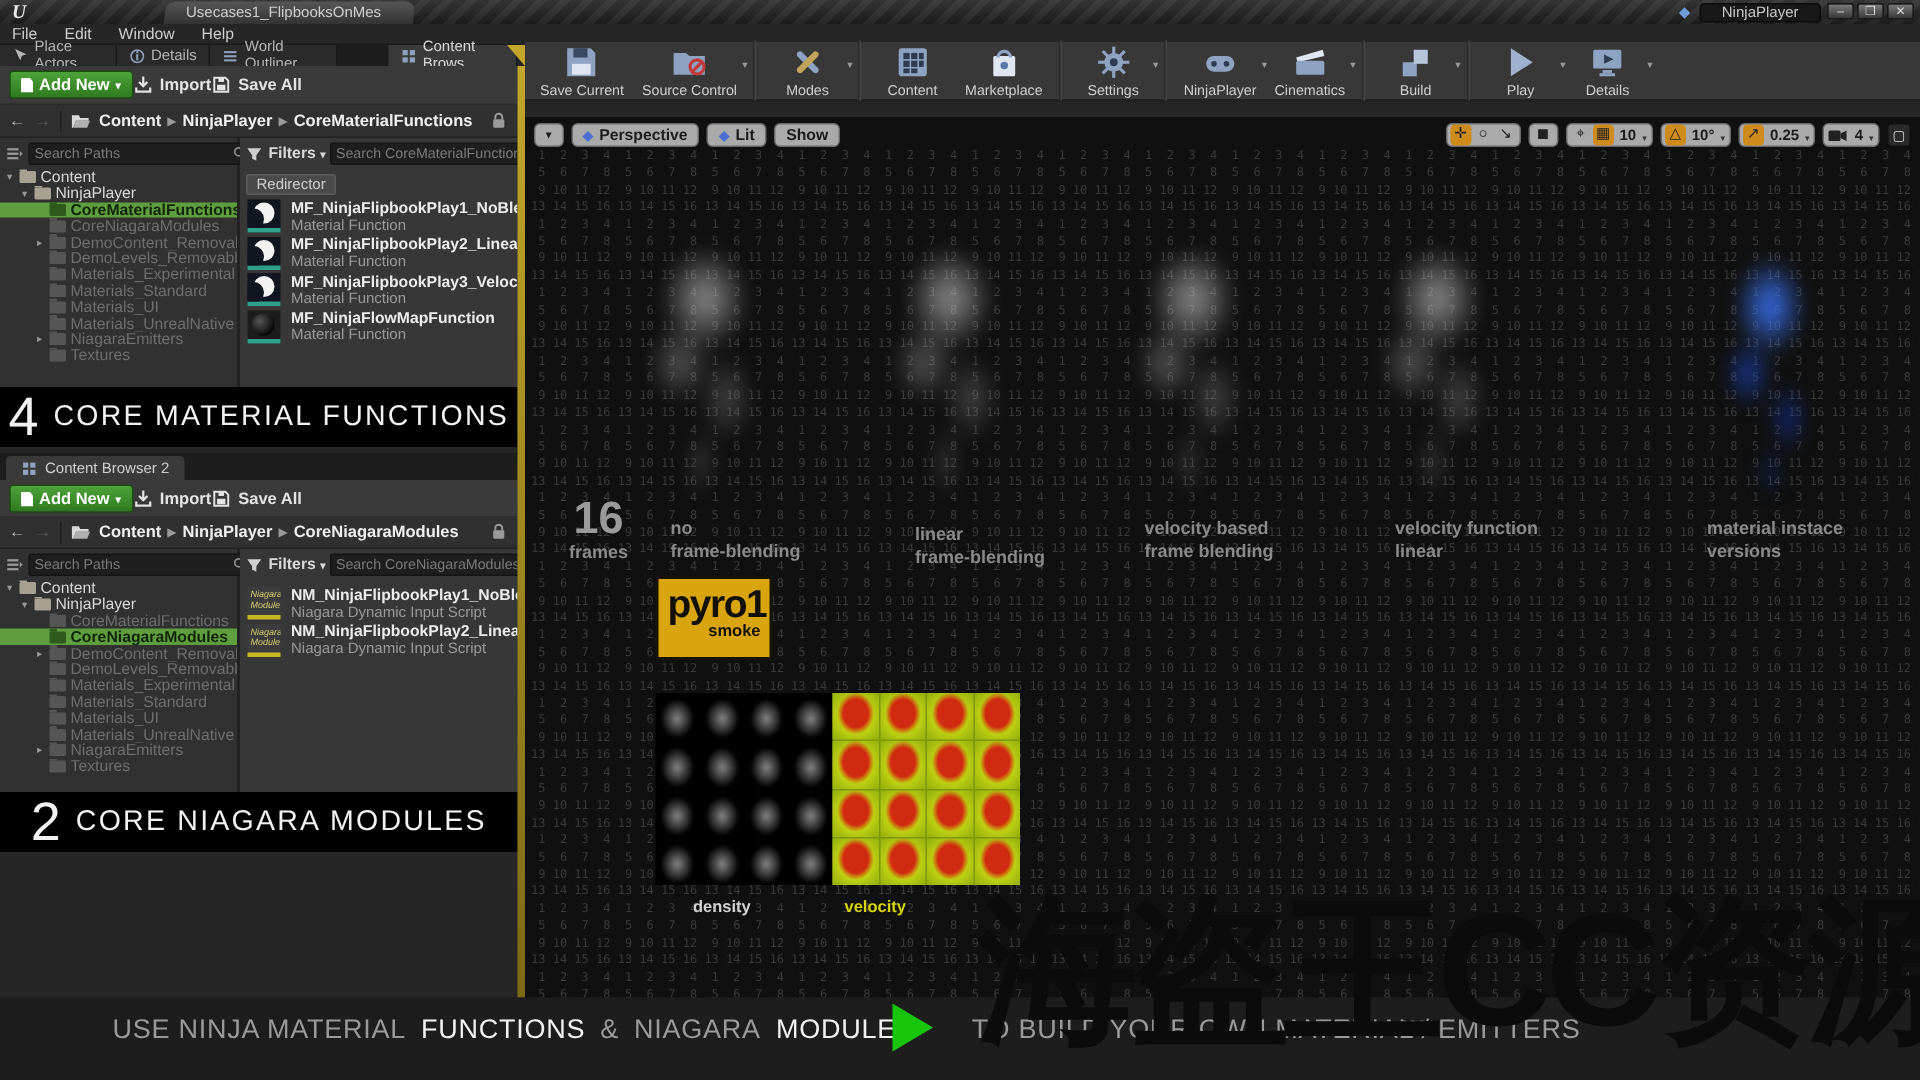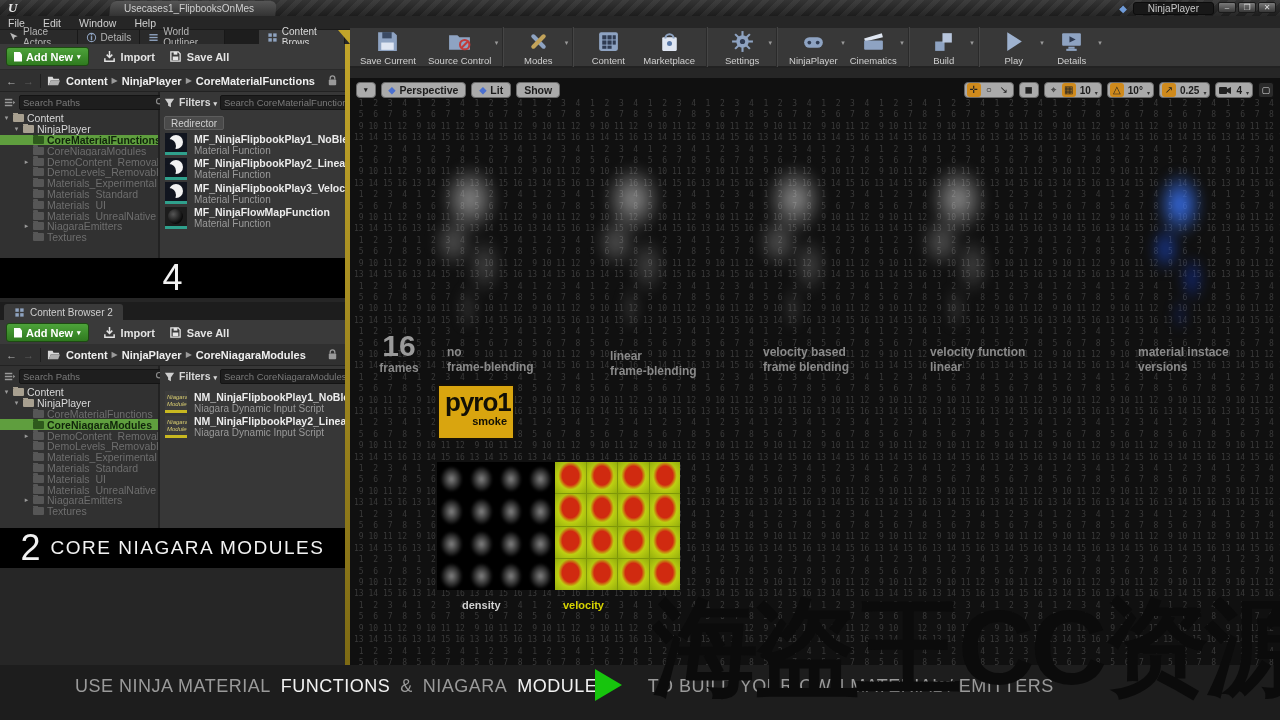--- a/index.html
+++ b/index.html
@@ -35,21 +35,21 @@
   
   #leftcol { position:absolute; left:0; top:30px; width:345px; height:690px; background:#262626; }
   #docktabs { position:absolute; left:0; top:0; width:345px; height:14px; background:#1d1d1d;
     display:flex; align-items:center; }
   .docktab { height:14px; display:flex; align-items:center; gap:4px; padding:0 8px; color:#b5b5b5;
     font-size:10px; background:#2a2a2a; border-right:1px solid #181818; }
   .docktab.active { background:#3a3a3a; color:#d8d8d8;margin-left:34px; }
   .dt-ico { width:11px; height:11px; flex:none; }
 
   .cb-toolbar { position:absolute; left:0; width:345px; height:26px; background:#3a3a3a;
-    display:flex; align-items:center; gap:14px; padding-left:6px; border-bottom:1px solid #2a2a2a; }
+    display:flex; align-items:center; padding-left:6px; border-bottom:1px solid #2a2a2a; }
   .btn-addnew { display:flex; align-items:center; gap:4px; background:linear-gradient(#4da33a,#2f7a1f);
     border:1px solid #1d4a12; border-radius:3px; height:19px; padding:0 7px; color:#fff;
     font-size:11px; font-weight:bold; }
   .pageico { display:inline-block; width:8px; height:10px; background:#fff;
     clip-path:polygon(0 0,70% 0,100% 30%,100% 100%,0 100%); }
   .caret { font-size:7px; color:inherit; }
   .cb-btn { display:flex; align-items:center; gap:5px; color:#e4e4e4; font-size:11px; font-weight:bold; }
 
   .cb-crumbbar { position:absolute; left:0; width:345px; height:22px; background:#303030;
     display:flex; align-items:center; gap:6px; padding:0 6px; border-bottom:1px solid #222; }
@@ -450,20 +450,21 @@
               <div class="aname">MF_NinjaFlowMapFunction</div>
               <div class="atype">Material Function</div>
             </span>
           </div>
           </div>
       </div>
     </div>
 
     <div class="banner" style="top:228px">
       <span class="num">4</span>
+      <span class="txt">CORE MATERIAL FUNCTIONS</span>
     </div>
 
     <div class="cb2tabrow" style="top:272px">
       <div class="cb2tab">
         <svg class="dt-ico" viewBox="0 0 16 16">
             <g fill="#8fa3c0">
               <rect x="2" y="2" width="5" height="5"></rect>
               <rect x="9" y="2" width="5" height="5"></rect>
               <rect x="2" y="9" width="5" height="5"></rect>
               <rect x="9" y="9" width="5" height="5"></rect>

